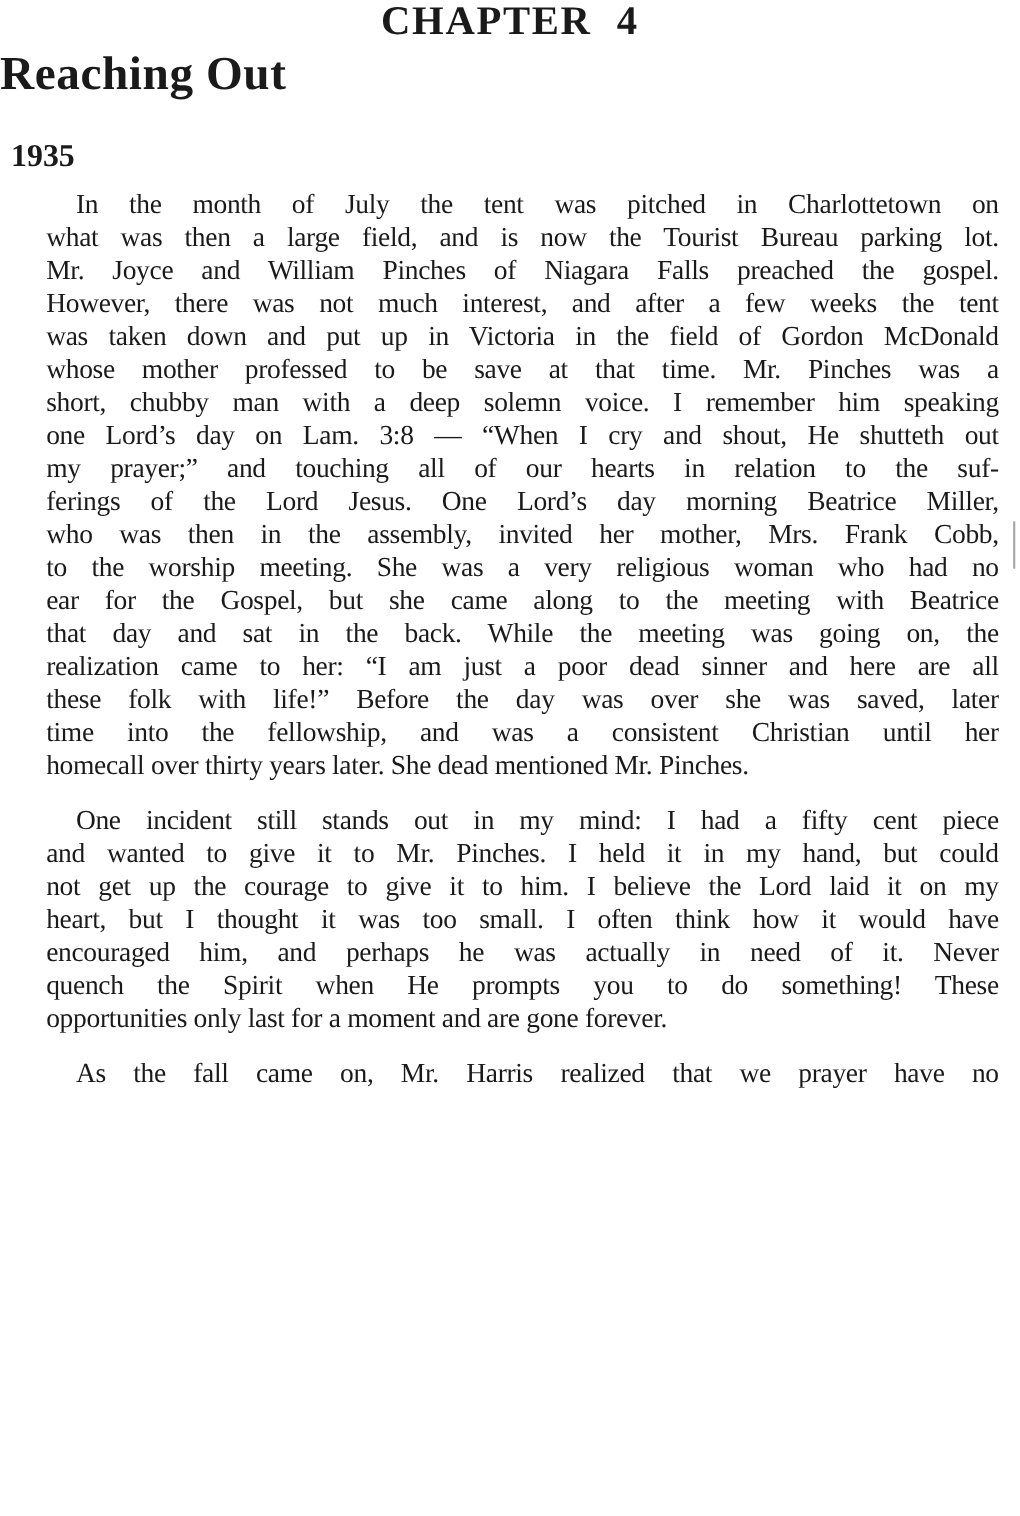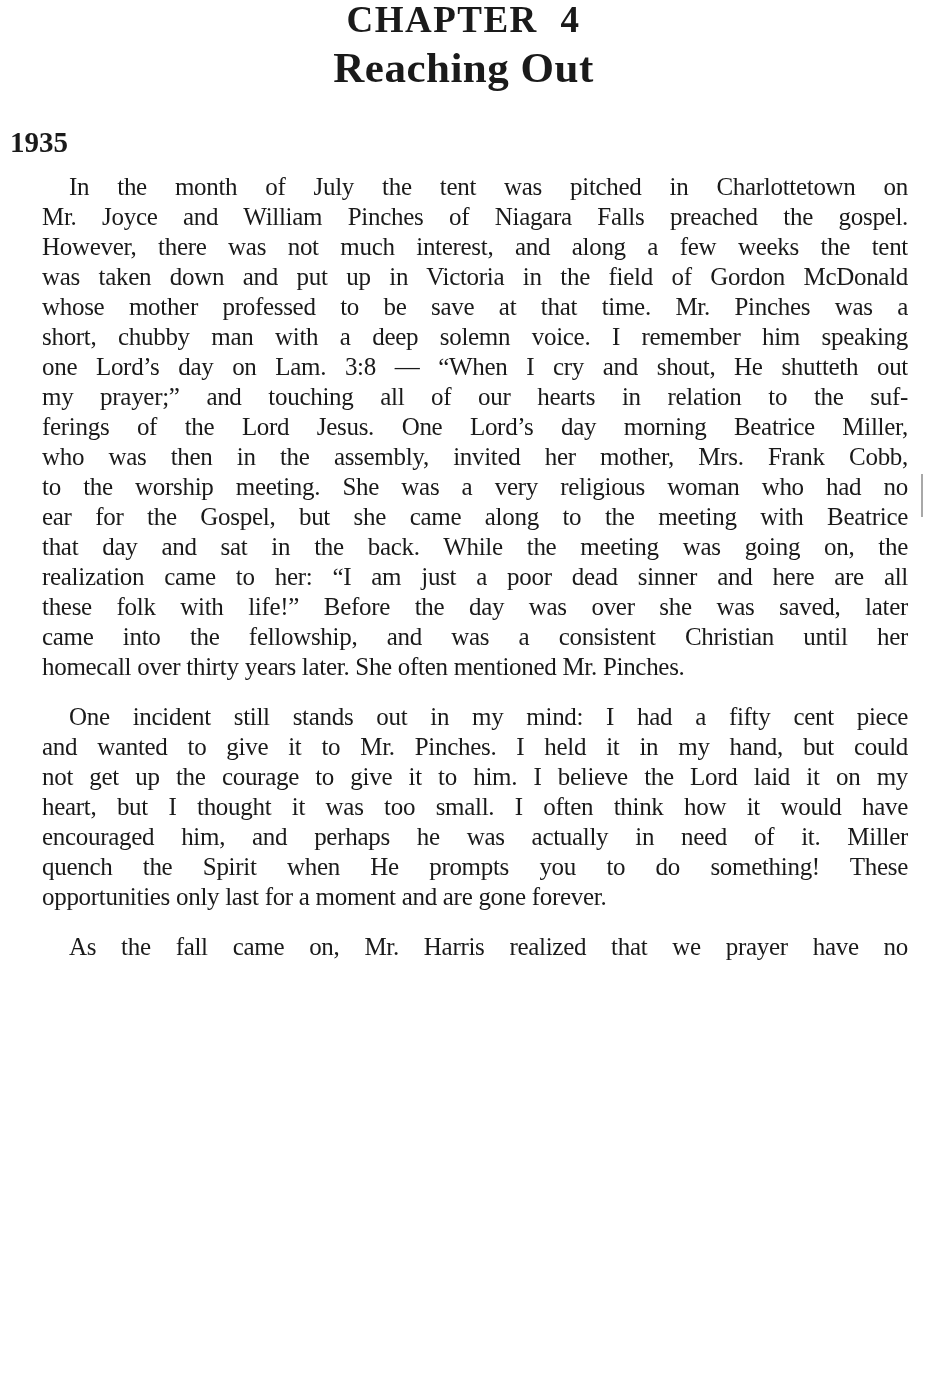--- a/index.html
+++ b/index.html
@@ -22,21 +22,20 @@
   .chapter-label {
     text-align: center;
     font-size: 37px;
     line-height: 40px;
     font-weight: 700;
     letter-spacing: 1.5px;
     word-spacing: 12px;
   }
   .chapter-title {
     margin-top: 3px;
-    text-align: center;
     font-size: 43px;
     line-height: 50px;
     font-weight: 700;
     letter-spacing: 0.5px;
   }
   .section-year {
     margin: 33px 0 0 10px;
     font-size: 29px;
     line-height: 32px;
     font-weight: 700;
@@ -77,43 +76,44 @@
 </head>
 <body>
 
 <div class="page">
   <div class="chapter-label">CHAPTER 4</div>
   <div class="chapter-title">Reaching Out</div>
   <div class="section-year">1935</div>
   <div class="body-text" id="body-text">
       <div class="paragraph">
         <div class="line first">In the month of July the tent was pitched in Charlottetown on</div>
+        <div class="line">what was then a large field, and is now the Tourist Bureau parking lot.</div>
         <div class="line">Mr. Joyce and William Pinches of Niagara Falls preached the gospel.</div>
-        <div class="line">However, there was not much interest, and along a few weeks the tent</div>
+        <div class="line">However, there was not much interest, and after a few weeks the tent</div>
         <div class="line">was taken down and put up in Victoria in the field of Gordon McDonald</div>
         <div class="line">whose mother professed to be save at that time. Mr. Pinches was a</div>
         <div class="line">short, chubby man with a deep solemn voice. I remember him speaking</div>
         <div class="line">one Lord’s day on Lam. 3:8 — “When I cry and shout, He shutteth out</div>
         <div class="line">my prayer;” and touching all of our hearts in relation to the suf-</div>
         <div class="line">ferings of the Lord Jesus. One Lord’s day morning Beatrice Miller,</div>
         <div class="line">who was then in the assembly, invited her mother, Mrs. Frank Cobb,</div>
         <div class="line">to the worship meeting. She was a very religious woman who had no</div>
         <div class="line">ear for the Gospel, but she came along to the meeting with Beatrice</div>
         <div class="line">that day and sat in the back. While the meeting was going on, the</div>
         <div class="line">realization came to her: “I am just a poor dead sinner and here are all</div>
         <div class="line">these folk with life!” Before the day was over she was saved, later</div>
-        <div class="line">came into the fellowship, and was a consistent Christian until her</div>
-        <div class="line last">homecall over thirty years later. She often mentioned Mr. Pinches.</div>
+        <div class="line">time into the fellowship, and was a consistent Christian until her</div>
+        <div class="line last">homecall over thirty years later. She dead mentioned Mr. Pinches.</div>
       </div>
       <div class="paragraph">
         <div class="line first">One incident still stands out in my mind: I had a fifty cent piece</div>
         <div class="line">and wanted to give it to Mr. Pinches. I held it in my hand, but could</div>
         <div class="line">not get up the courage to give it to him. I believe the Lord laid it on my</div>
         <div class="line">heart, but I thought it was too small. I often think how it would have</div>
-        <div class="line">encouraged him, and perhaps he was actually in need of it. Miller</div>
+        <div class="line">encouraged him, and perhaps he was actually in need of it. Never</div>
         <div class="line">quench the Spirit when He prompts you to do something! These</div>
         <div class="line last">opportunities only last for a moment and are gone forever.</div>
       </div>
       <div class="paragraph">
         <div class="line first">As the fall came on, Mr. Harris realized that we prayer have no</div>
       </div>
     </div>
   <div class="scan-line"></div>
 </div>
 

